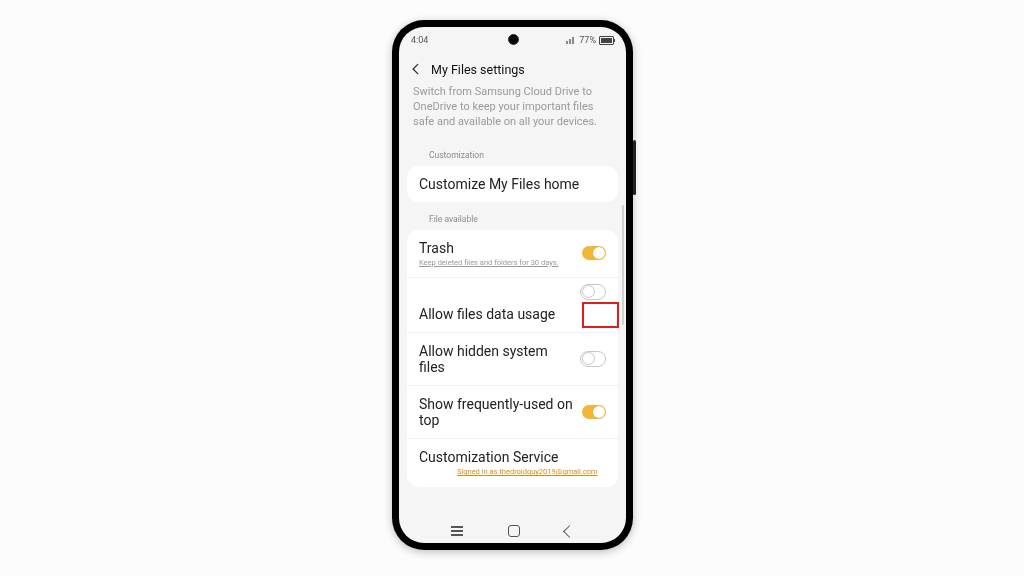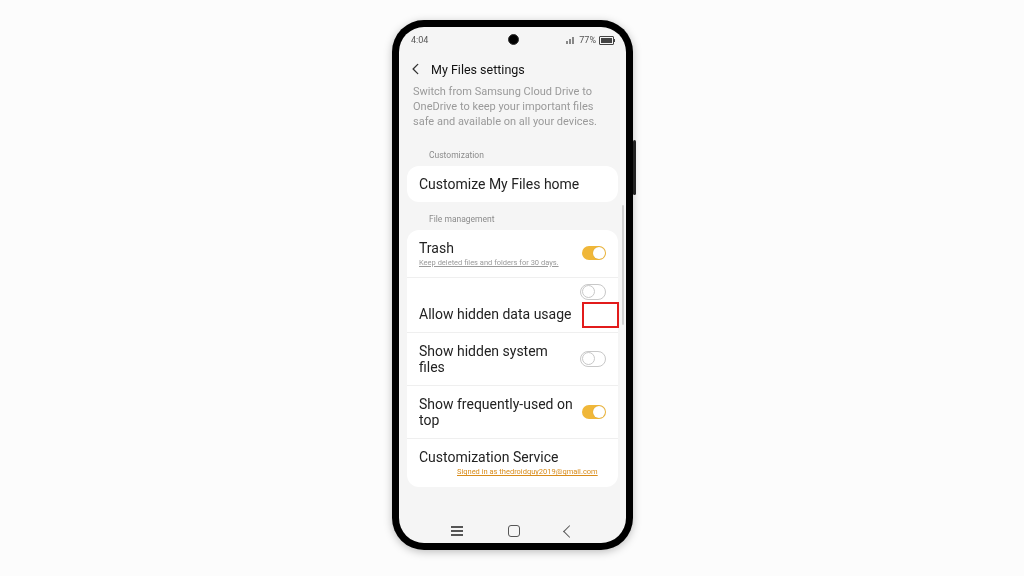--- a/index.html
+++ b/index.html
@@ -84,44 +84,44 @@
 
         <div class="sect-label">Customization</div>
         <div class="card">
           <div class="row">
             <div class="row-body">
                 <div class="row-title">Customize My Files home</div>
               </div>
           </div>
         </div>
 
-        <div class="sect-label">File management</div>
+        <div class="sect-label">File available</div>
         <div class="card">
           <div class="row">
             <div class="row-body">
               <div class="row-title">Trash</div>
               <div class="row-sub">Keep deleted files and folders for 30 days.</div>
             </div>
             <div class="toggle on">
                 <div class="knob"></div>
               </div>
           </div>
           <div class="row-toggle-only">
             <div class="toggle off">
                 <div class="knob"></div>
               </div>
           </div>
           <div class="row" style="border-top:none;padding-top:0;">
             <div class="row-body">
-                <div class="row-title">Allow hidden data usage</div>
+                <div class="row-title">Allow files data usage</div>
               </div>
           </div>
           <div class="row">
             <div class="row-body">
-                <div class="row-title">Show hidden system files</div>
+                <div class="row-title">Allow hidden system files</div>
               </div>
             <div class="toggle off">
                 <div class="knob"></div>
               </div>
           </div>
           <div class="row">
             <div class="row-body">
               <div class="row-title">Show frequently-used on top</div>
             </div>
             <div class="toggle on">

